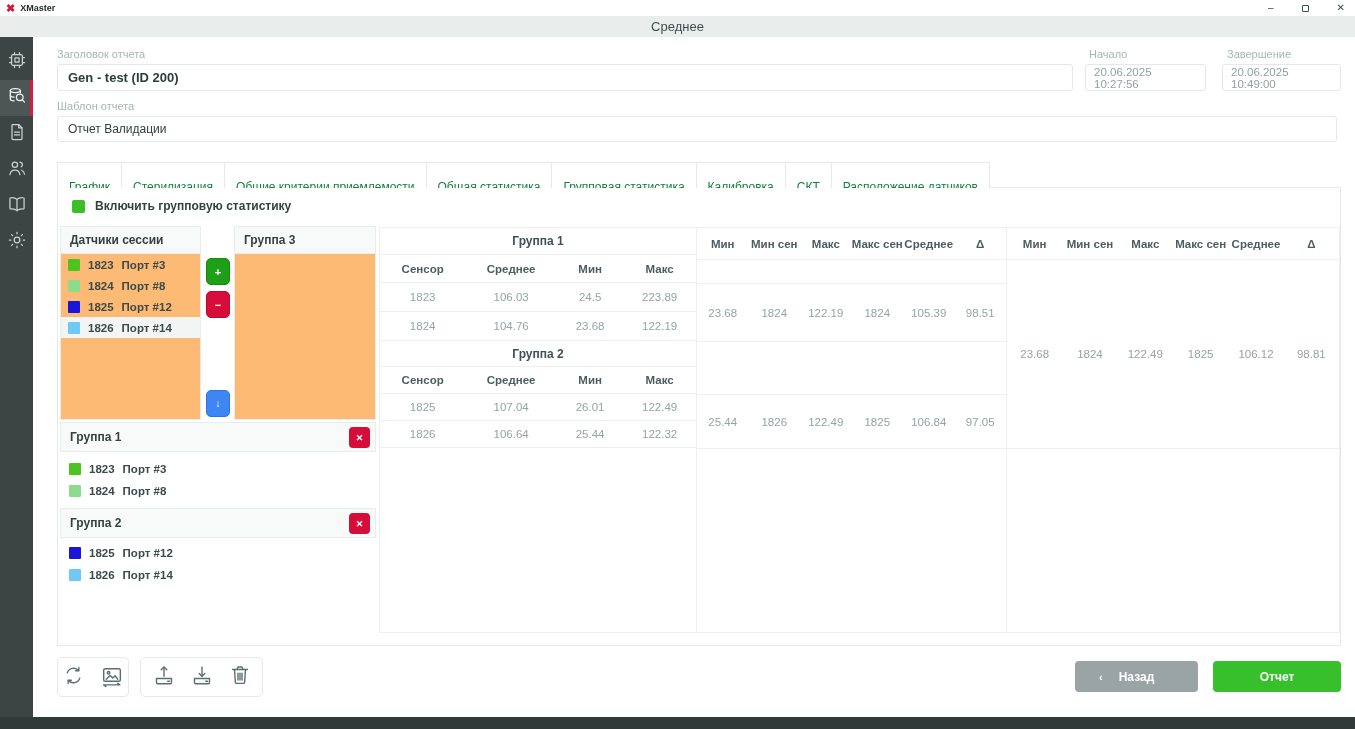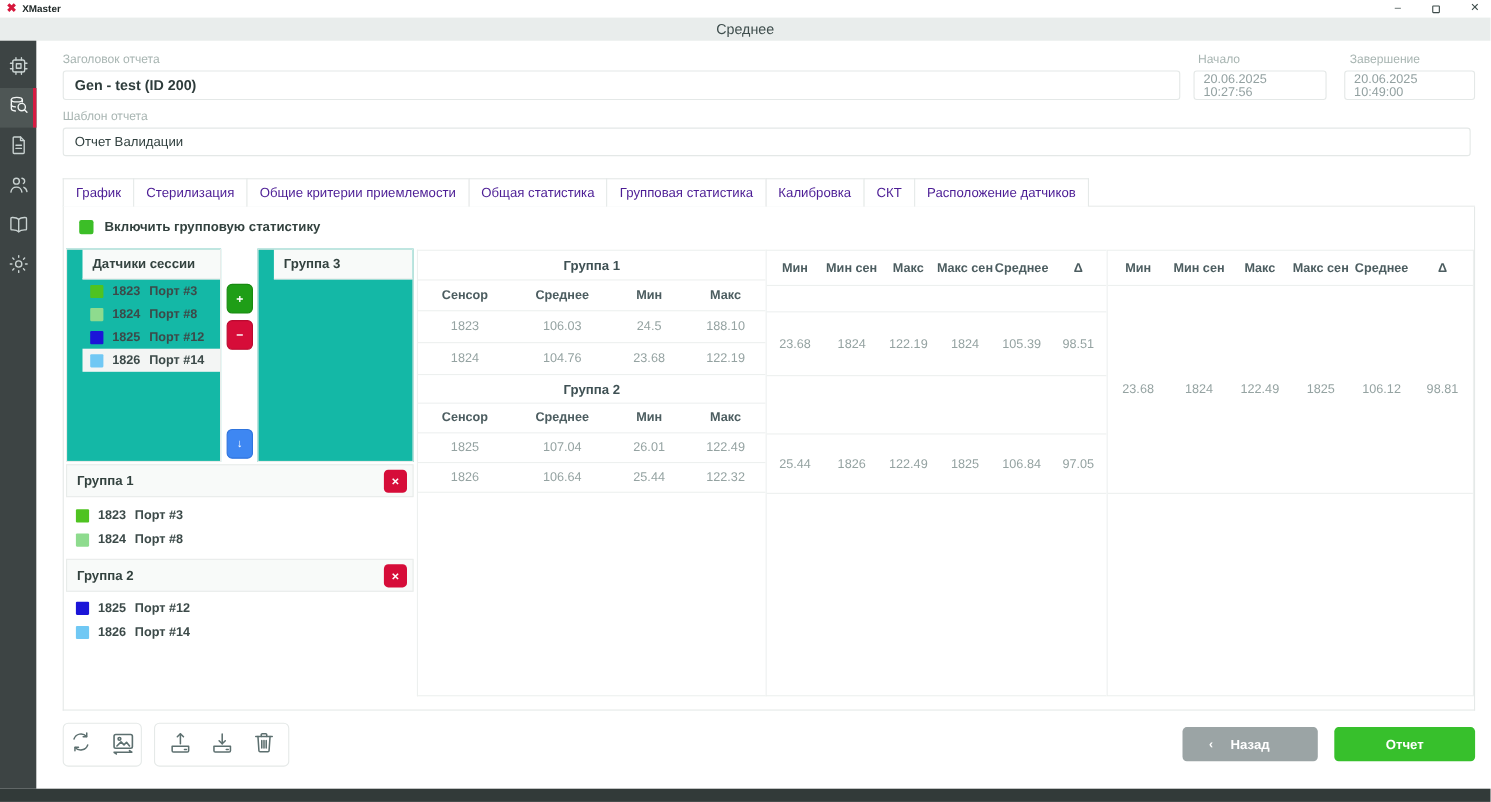--- a/index.html
+++ b/index.html
@@ -28,33 +28,33 @@
 
   
   .flabel { position:absolute; font-size:11px; color:#a8b5b2; }
   .fbox { position:absolute; border:1px solid #e4e8e7; border-radius:3px; height:27px; display:flex; align-items:center; padding:0 10px; background:#fff; }
   .fbox.bold { font-weight:bold; font-size:13px; color:#2e3c3b; }
   .fbox.normal { font-size:12px; color:#31403f; }
   .fbox.date { font-size:11.5px; color:#93a1a1; padding:0 8px; }
 
   
   .tabstrip { position:absolute; left:57px; top:162px; width:1284px; height:26px; display:flex; border-bottom:1px solid #e5e9e8; }
-  .tab { position:relative; height:26px; line-height:24px; padding:0 11px; font-size:12px; color:#4c1d95; background:#fff; border:1px solid #e5e9e8; border-bottom:none; margin-left:-1px; white-space:nowrap; cursor:default; }
+  .tab { position:relative; height:26px; line-height:24px; padding:12px 11px; font-size:12px; color:#15803d; background:#fff; border:1px solid #e5e9e8; border-bottom:none; margin-left:-1px; white-space:nowrap; cursor:default; }
   .tab:first-child { margin-left:0; }
   .tab.active::after { content:""; position:absolute; left:0; right:0; bottom:-1px; height:1px; background:#fff; }
 
   
   .container { position:absolute; left:57px; top:188px; width:1284px; height:458px; border:1px solid #e5e9e8; border-top:none; background:#fff; }
 
   .chk-row { position:absolute; left:14px; top:11px; display:flex; align-items:center; gap:10px; }
   .chk { width:13px; height:13px; background:#3cbe27; border-radius:2px; }
   .chk-label { font-size:12px; font-weight:bold; color:#33423f; }
 
   
-  .pbox { position:absolute; border:1px solid #e8ecea; background:#14b8a6;padding-left:14px; }
+  .pbox { position:absolute; border:1px solid #e8ecea; background:#fdba74; }
   .pbox-head { height:27px; background:#f8faf9; border-bottom:1px solid #e8ecea; display:flex; align-items:center; padding:0 9px; font-size:12px; font-weight:bold; color:#33423f; }
   .srow { height:21px; display:flex; align-items:center; gap:8px; padding:0 7px; font-size:11.5px; font-weight:600; color:#3c4a49; }
   .srow.sel { background:#f3f5f4; }
   .csq { width:12px; height:12px; border-radius:1px; flex:0 0 auto; }
 
   .gbar { position:absolute; height:30px; background:#f8faf9; border:1px solid #e8ecea; display:flex; align-items:center; padding:0 9px; font-size:12px; font-weight:bold; color:#33423f; }
   .gdel { position:absolute; right:5px; top:4px; width:21px; height:21px; background:#d60d39; border-radius:4px; color:#fff; font-size:9px; display:flex; align-items:center; justify-content:center; cursor:pointer; }
   .grow { position:absolute; height:22px; display:flex; align-items:center; gap:8px; padding:0 9px; font-size:11.5px; font-weight:600; color:#3c4a49; }
 
   .sqbtn { position:absolute; width:24px; height:27px; border-radius:5px; color:#fff; display:flex; align-items:center; justify-content:center; font-size:11px; font-weight:bold; cursor:pointer; }
@@ -261,21 +261,21 @@
       <div class="trow h4">
         <span class="hcell">Сенсор</span>
         <span class="hcell">Среднее</span>
         <span class="hcell">Мин</span>
         <span class="hcell">Макс</span>
       </div>
       <div class="trow d4">
         <span class="dcell">1823</span>
         <span class="dcell">106.03</span>
         <span class="dcell">24.5</span>
-        <span class="dcell">188.10</span>
+        <span class="dcell">223.89</span>
       </div>
       <div class="trow d4">
         <span class="dcell">1824</span>
         <span class="dcell">104.76</span>
         <span class="dcell">23.68</span>
         <span class="dcell">122.19</span>
       </div>
       <div class="trow ttl c">
           <span>Группа 2</span>
         </div>

